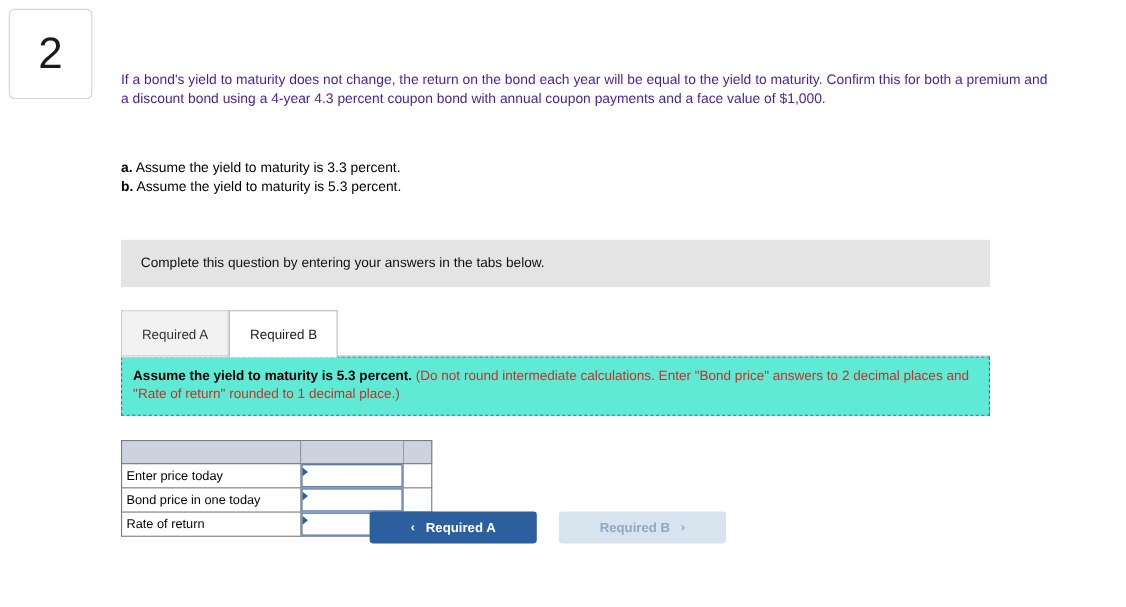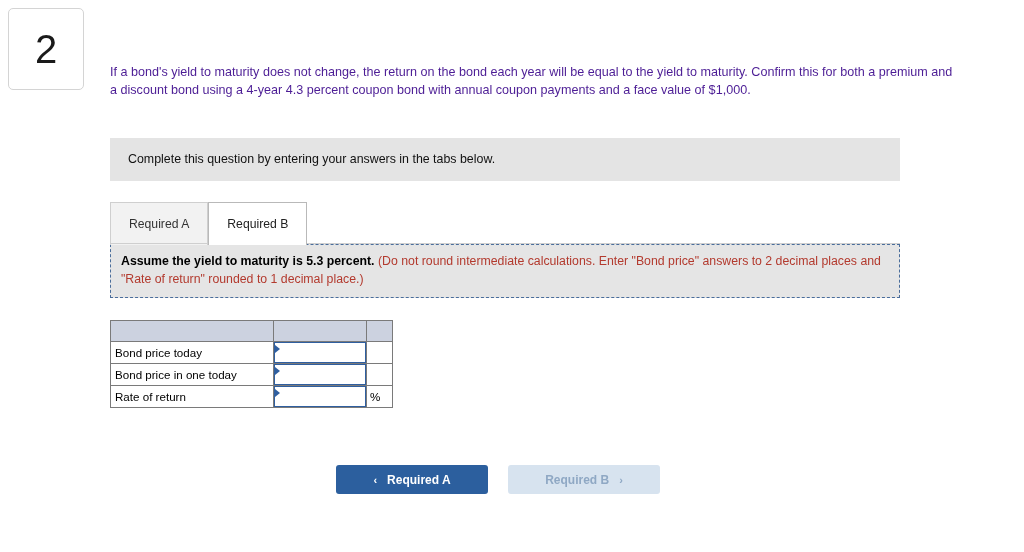--- a/index.html
+++ b/index.html
@@ -106,21 +106,21 @@
     position: absolute;
     left: 0;
     bottom: 0;
     width: 790px;
     border-bottom: 1px solid #cfcfcf;
     z-index: 1;
   }
   .callout {
     width: 790px;
     box-sizing: border-box;
-    background: #e5e5e5;
+    background: #5eead4;
     border: 1px dashed #4a6d9b;
     padding: 8px 10px 9px 10px;
     font-size: 12.3px;
     line-height: 1.45;
   }
   .callout .black {
     color: #000;
     font-weight: bold;
   }
   .callout .red {
@@ -219,20 +219,30 @@
 <body>
 
 <div class="question-number-box">
   <span class="question-number">2</span>
 </div>
 
 <div class="content">
 
   <div class="prompt">If a bond's yield to maturity does not change, the return on the bond each year will be equal to the yield to maturity. Confirm this for both a premium and a discount bond using a 4-year 4.3 percent coupon bond with annual coupon payments and a face value of $1,000.</div>
 
+  <div class="parts">
+    <div>
+      <span class="part-label">a.</span>
+      <span>Assume the yield to maturity is 3.3 percent.</span>
+    </div>
+    <div>
+      <span class="part-label">b.</span>
+      <span>Assume the yield to maturity is 5.3 percent.</span>
+    </div>
+  </div>
 
   <div class="instruction-bar">
     <span class="instruction-bar-text">Complete this question by entering your answers in the tabs below.</span>
   </div>
 
   <div class="tabs">
     <div class="tab inactive">
       <span>Required A</span>
     </div>
     <div class="tab active">
@@ -247,21 +257,21 @@
   </div>
 
   <table class="answer-table">
     <tbody>
         <tr class="header-row">
       <td class="label-cell"></td>
       <td class="input-cell"></td>
       <td class="unit-cell"></td>
     </tr>
     <tr>
-      <td class="label-cell">Bond price today</td>
+      <td class="label-cell">Enter price today</td>
       <td class="input-cell">
         <span class="caret-mark"></span>
         <input class="answer-input" type="text" value="" style="">
       </td>
       <td class="unit-cell"></td>
     </tr>
     <tr>
       <td class="label-cell">Bond price in one today</td>
       <td class="input-cell">
         <span class="caret-mark"></span>

